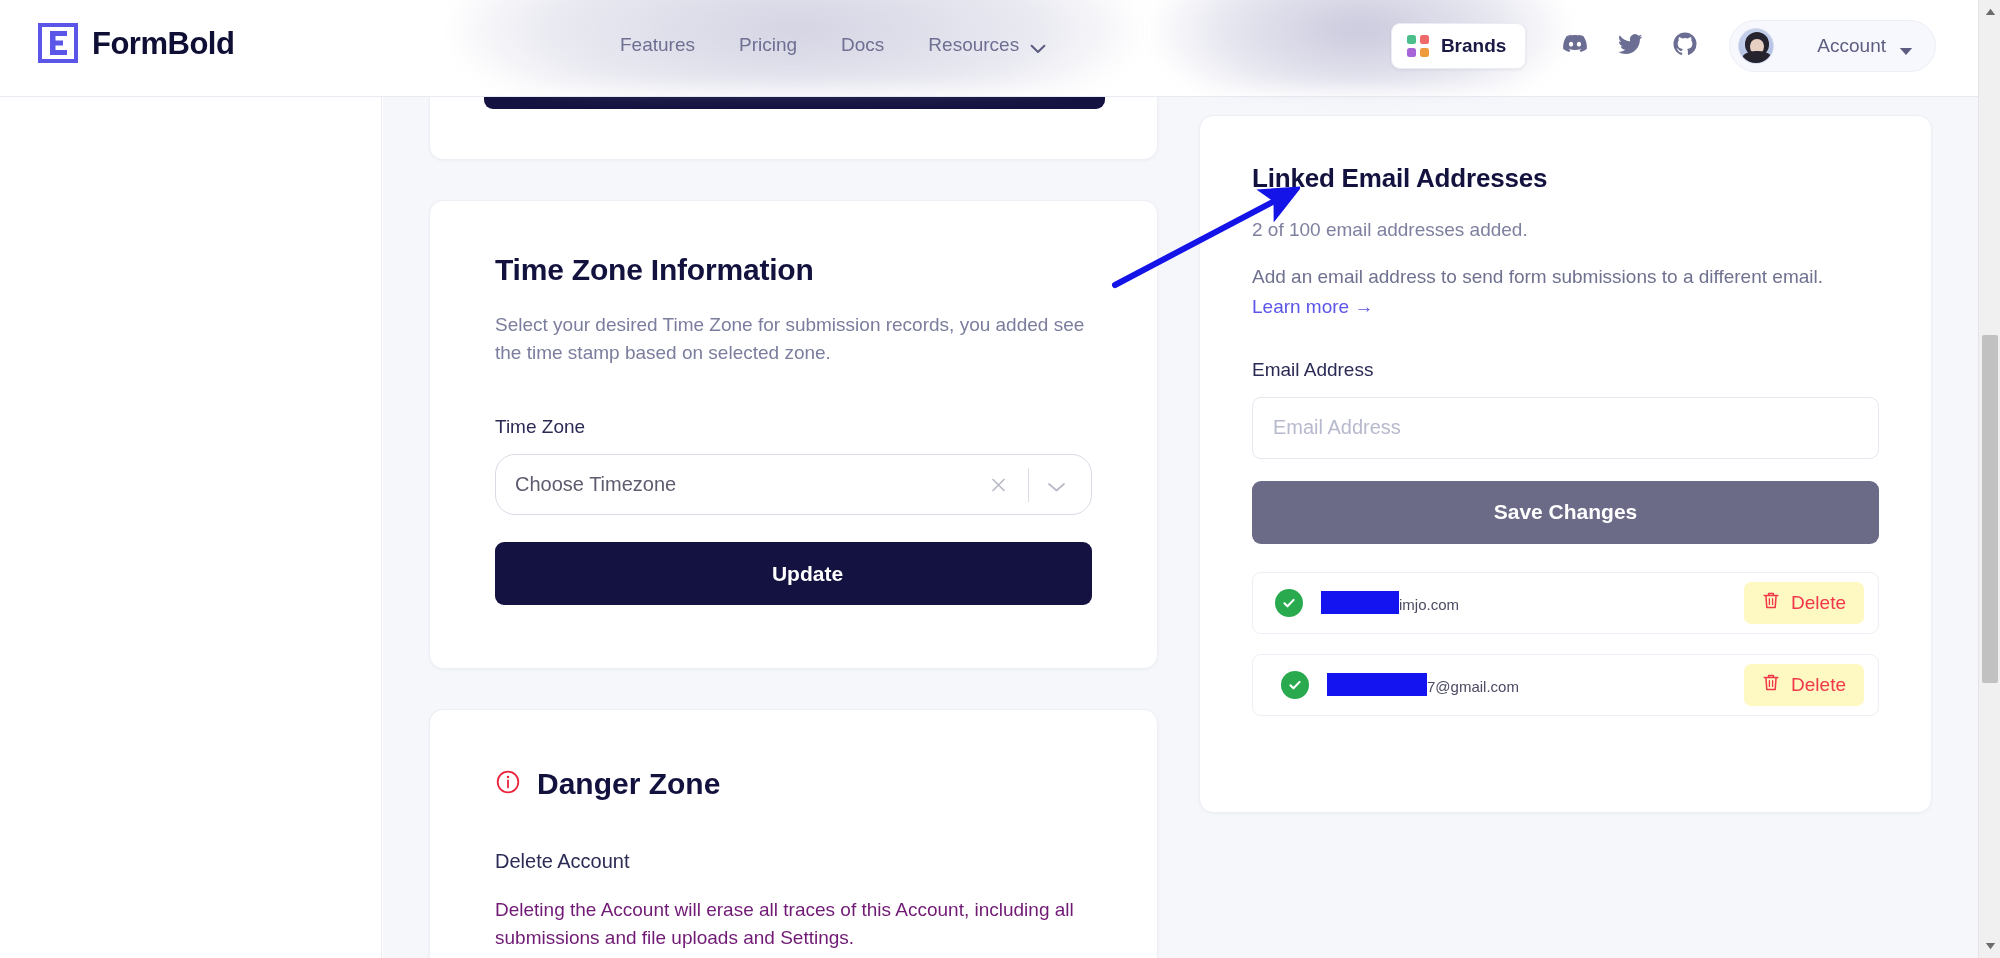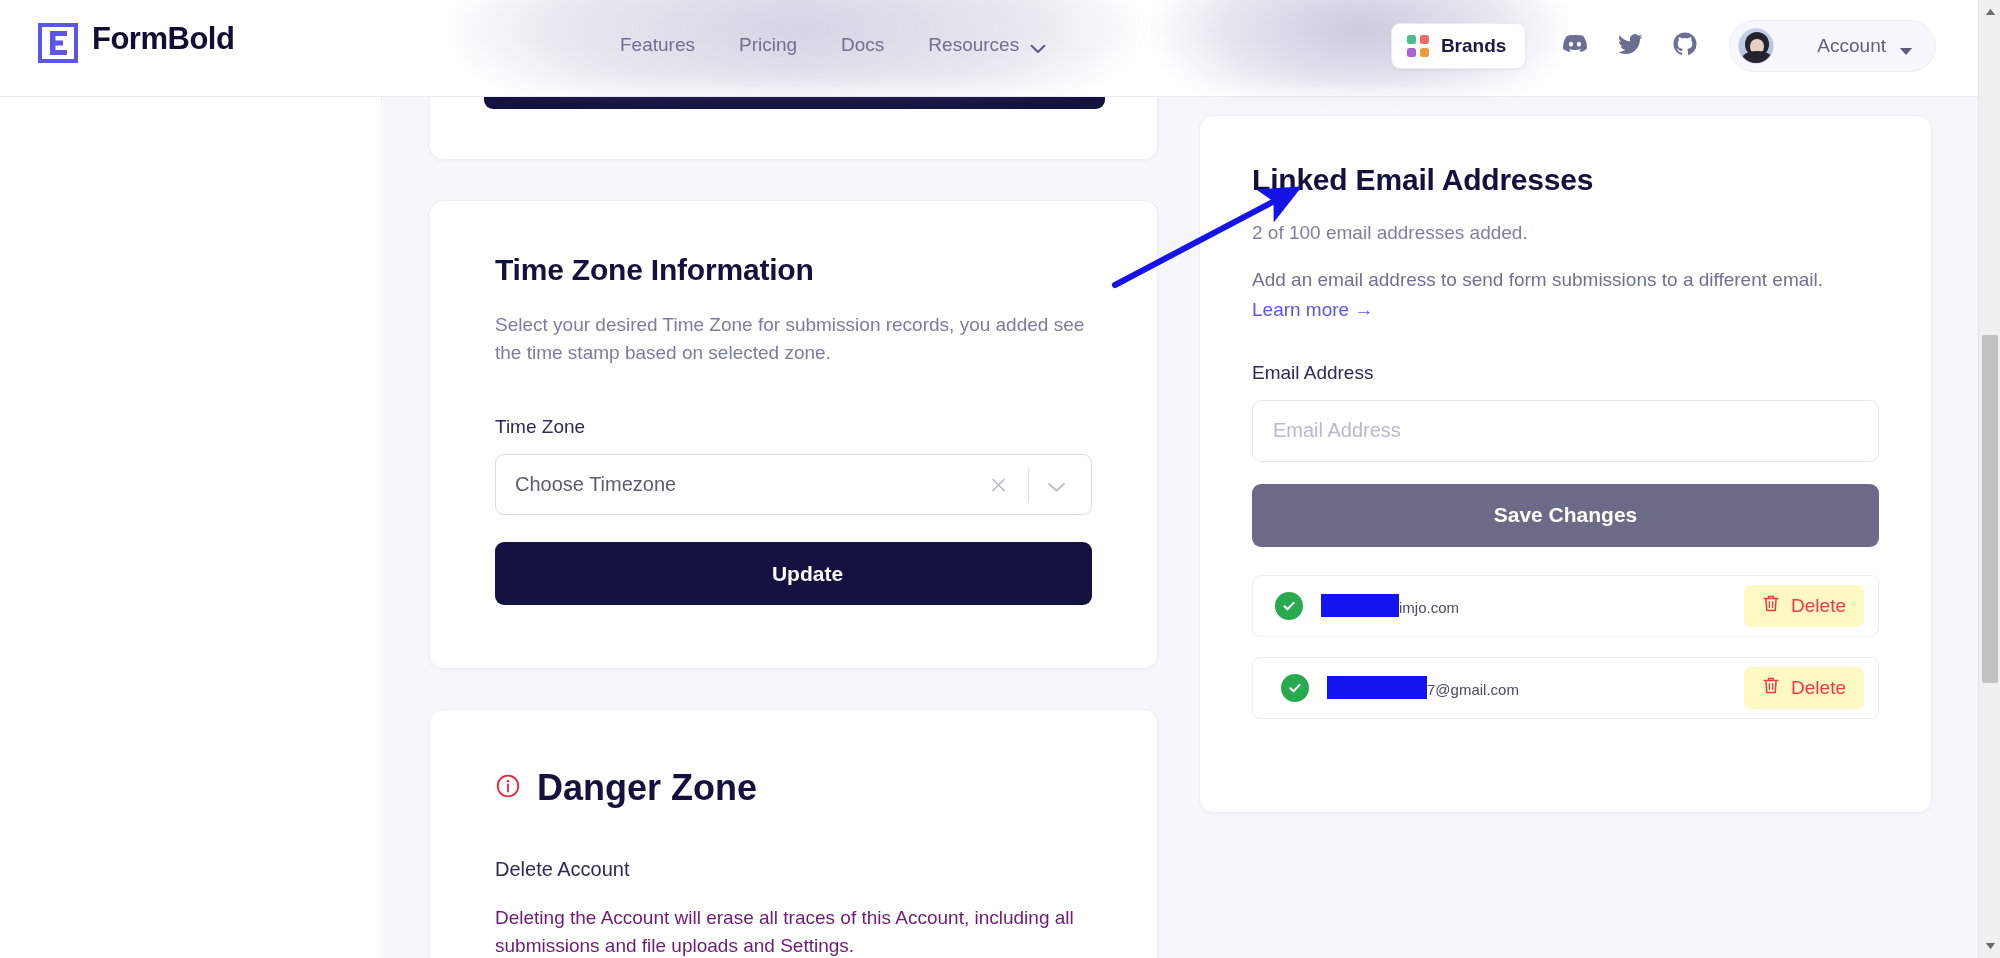--- a/index.html
+++ b/index.html
@@ -32,21 +32,21 @@
     position: absolute; top: -70px; left: 455px;
     width: 680px; height: 160px;
     background: radial-gradient(ellipse at 50% 62%, rgba(176,176,205,0.55) 0%, rgba(186,186,212,0.30) 52%, rgba(255,255,255,0) 74%);
     filter: blur(10px);
     pointer-events: none;
     z-index: 1;
   }
 
   .logo-wrap {
     position: absolute; left: 38px; top: 23px;
-    display: flex; align-items: flex-start; gap: 14px;
+    display: flex; align-items: center; gap: 14px;
     z-index: 5;
   }
   .logo-mark { width: 40px; height: 40px; display: block; }
   .logo-text {
     font-size: 31px; font-weight: bold; color: #0f0e34;
     letter-spacing: -0.5px; line-height: 1;
   }
 
   .nav {
     position: absolute; left: 620px; top: 34px;
@@ -175,42 +175,42 @@
   }
   .field-label {
     font-size: 19px; color: #2a2a55; font-weight: normal;
   }
 
   .select-box {
     position: relative;
     height: 61px;
     background: #ffffff;
     border: 1px solid #d9dce6;
-    border-radius: 9px;
+    border-radius: 20px;
     display: flex; align-items: center;
     cursor: pointer;
   }
   .select-placeholder { font-size: 20px; color: #5c5c6e; margin-left: 19px; }
   .sel-x { position: absolute; right: 84px; top: 50%; transform: translateY(-50%); cursor: pointer; width: 17px; height: 17px; }
   .sel-div { position: absolute; right: 62px; top: 13px; width: 1px; height: 34px; background: #dadde6; }
   .sel-chev { position: absolute; right: 25px; top: 50%; transform: translateY(-50%); cursor: pointer; width: 19px; height: 12px; }
 
   .btn-update {
     height: 63px; background: #141240; border: none; border-radius: 9px;
     color: #ffffff; font-size: 21px; font-weight: bold;
     width: 100%; cursor: pointer; font-family: inherit; padding-left: 28px;
   }
 
-  .danger-title { font-size: 36px; font-weight: bold; color: #13123f; }
+  .danger-title { font-size: 30px; font-weight: bold; color: #13123f; }
   .danger-sub-h { font-size: 20px; color: #2b2b55; }
   .danger-p { font-size: 19px; color: #701a75; line-height: 1.45; }
 
   
   .em-inner { padding: 0 52px; }
-  .em-title { font-size: 30px; font-weight: bold; color: #13123f; letter-spacing: -0.2px; }
+  .em-title { font-size: 26px; font-weight: bold; color: #13123f; letter-spacing: -0.2px; }
   .em-count { font-size: 19px; color: #7e809f; }
   .em-desc { font-size: 19px; color: #6f7190; line-height: 1.4; }
   .learn { font-size: 19px; color: #5b56e8; text-decoration: none; cursor: pointer; display: inline-block; }
 
   .em-label { font-size: 19px; color: #2a2a55; }
   .em-input {
     width: 100%; height: 62px;
     border: 1px solid #e6e8f0; border-radius: 9px;
     background: #ffffff;
     font-size: 20px; color: #2a2a55;

